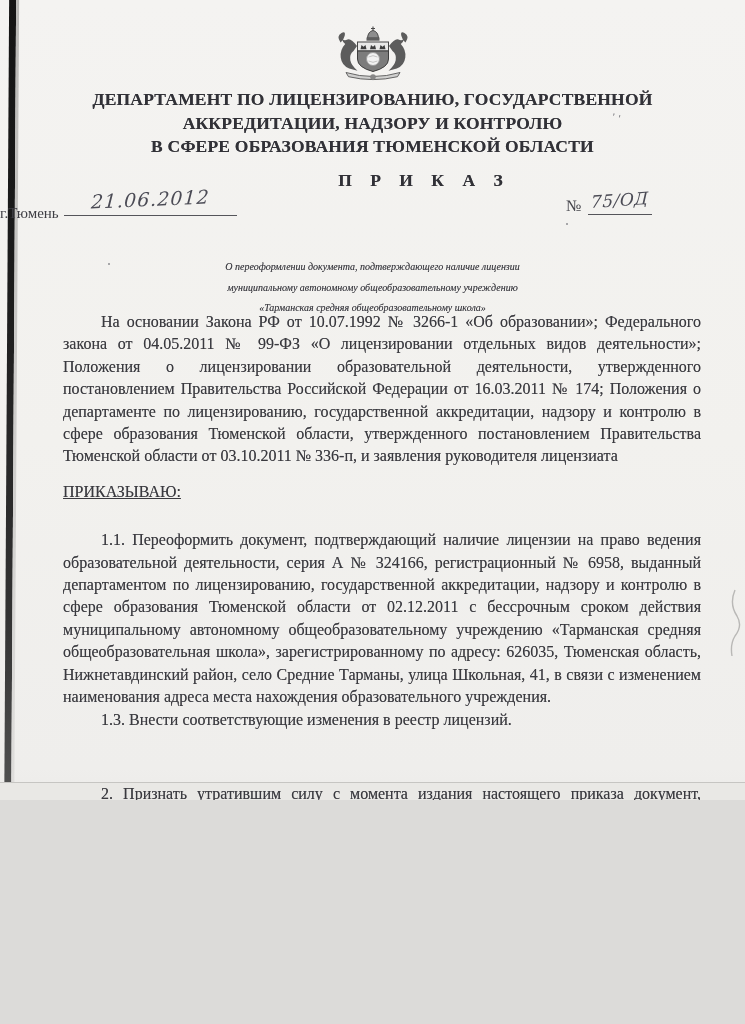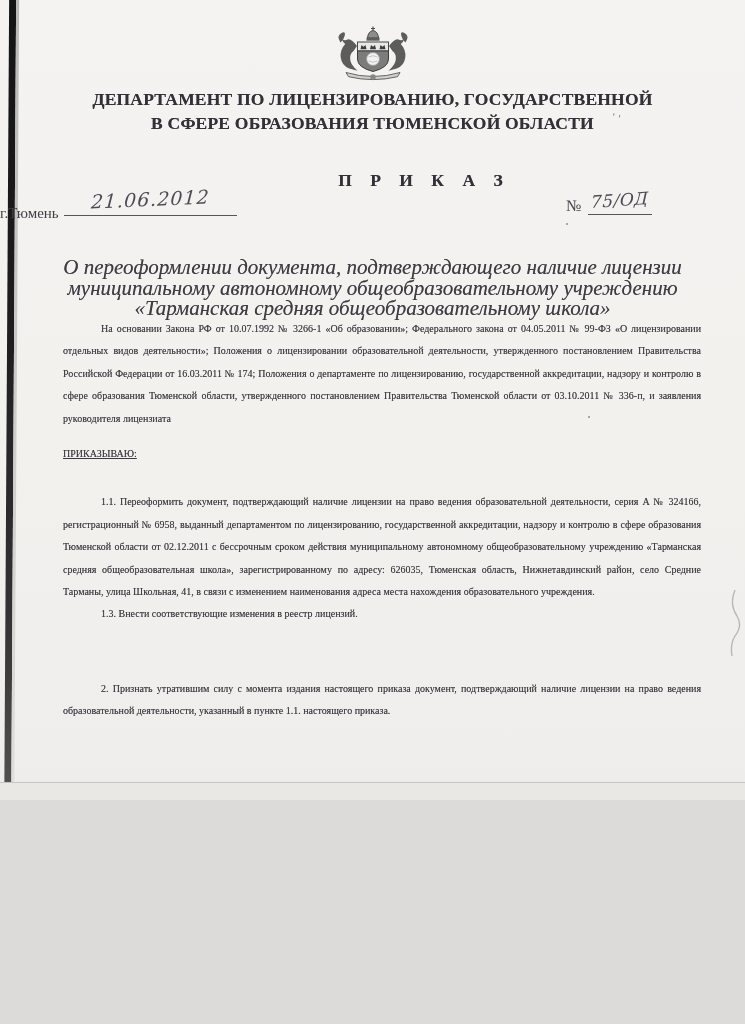--- a/index.html
+++ b/index.html
@@ -56,27 +56,27 @@
   .handwriting{
     font-family:"DejaVu Serif",serif;font-style:italic;color:#4b4b55;
     display:inline-block;
   }
   .date-block .handwriting{font-size:19px;letter-spacing:1px;transform:rotate(-2.5deg) skewX(-6deg);}
   .num-line .handwriting{font-size:17px;letter-spacing:.5px;transform:rotate(-4deg) skewX(-6deg);}
   .city{position:absolute;top:205px;left:0;width:100%;text-align:left;font-size:15px;color:#3e3e44;}
   
   .subject{
     position:absolute;top:257px;left:0;width:100%;text-align:center;
-    font-style:italic;font-size:21px;line-height:20.5px;color:#3c3c42;
+    font-style:italic;font-size:10px;line-height:20.5px;color:#3c3c42;
     text-shadow:0 0 .5px rgba(50,50,58,.55);
   }
   
   .body-text{
-    position:absolute;top:318px;left:63px;width:638px;
-    font-size:10px;line-height:22.4px;text-align:justify;
+    position:absolute;top:311px;left:63px;width:638px;
+    font-size:16px;line-height:22.4px;text-align:justify;
     text-shadow:0 0 .5px rgba(50,50,58,.55);
   }
   .para{margin:0;text-indent:38px;}
   .preamble{margin-bottom:13px;}
   .resolution{margin:0 0 26px;text-indent:0;text-decoration:underline;}
   .item2{margin-top:52px;}
 </style>
 </head>
 <body>
 
@@ -112,20 +112,21 @@
         <path d="M13.5 16.5 q-4.5-6.5 1-9.5 q4.3-2.2 3.2 2.8 q-.9 4.2-4.2 6.7 z"></path>
       </g>
 
       <path d="M19 46.5 q27 8 54 0 l-2.5 4.2 q-24.5 5.8-49 0 z" fill="#d0d0cf" stroke="#565656" stroke-width=".9"></path>
       <circle cx="46" cy="51" r="2.8" fill="#878787"></circle>
     </svg>
   </div>
 
   <div class="org-name">
     <div>ДЕПАРТАМЕНТ ПО ЛИЦЕНЗИРОВАНИЮ, ГОСУДАРСТВЕННОЙ</div>
+    <div>АККРЕДИТАЦИИ, НАДЗОРУ И КОНТРОЛЮ</div>
     <div>В СФЕРЕ ОБРАЗОВАНИЯ ТЮМЕНСКОЙ ОБЛАСТИ</div>
   </div>
 
   <div class="doctype">П Р И К А З</div>
 
   <div class="date-block">
     <span class="handwriting">21.06.2012</span>
   </div>
 
   <div class="number-block">

